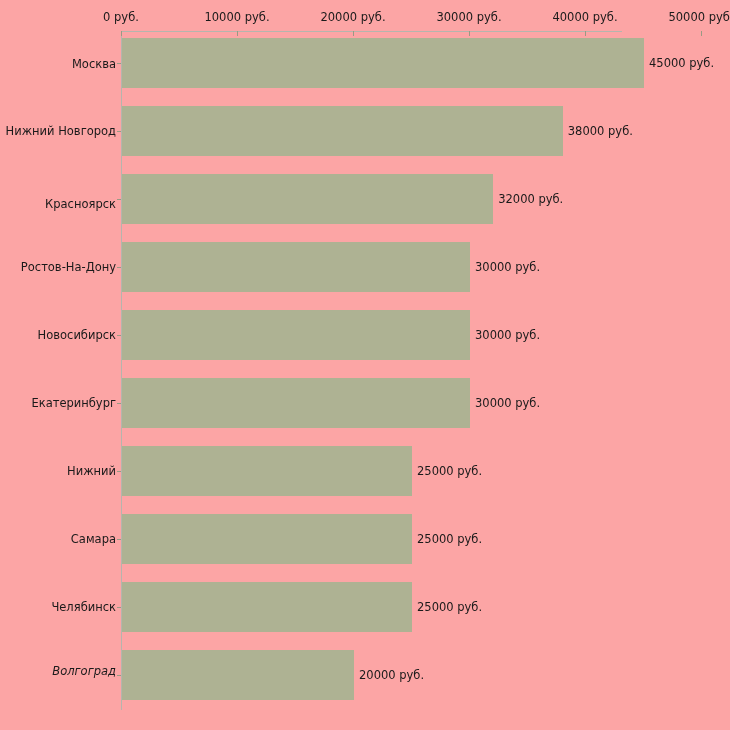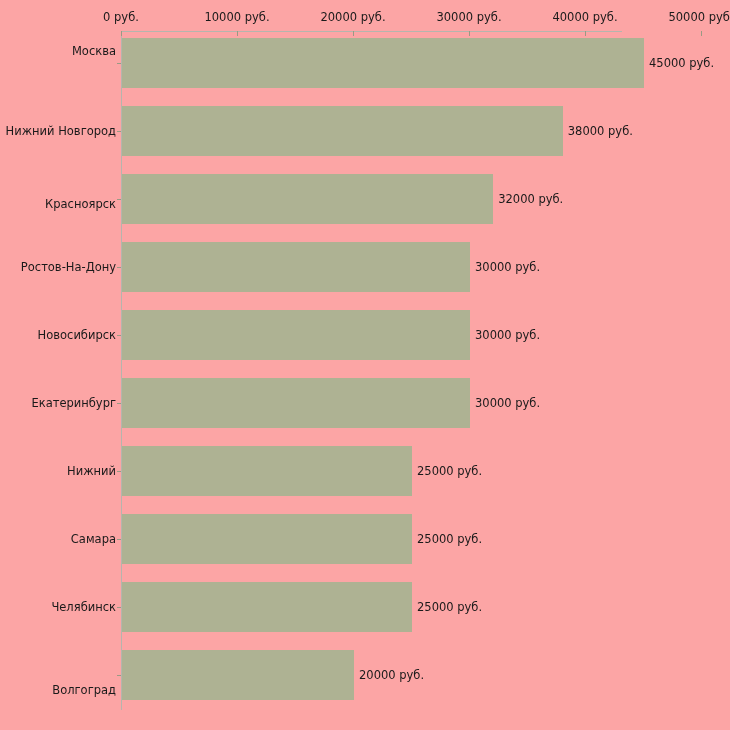--- a/index.html
+++ b/index.html
@@ -114,39 +114,39 @@
         <div class="x-tick-label" style="left: 353px;">20000 руб.</div>
         <div class="x-tick" style="left: 469px;"></div>
         <div class="x-tick-label" style="left: 469px;">30000 руб.</div>
         <div class="x-tick" style="left: 585px;"></div>
         <div class="x-tick-label" style="left: 585px;">40000 руб.</div>
         <div class="x-tick" style="left: 701px;"></div>
         <div class="x-tick-label" style="left: 701px;">50000 руб.</div>
       </div>
     <div id="y-ticks">
         <div class="y-tick" style="top: 63px;"></div>
-        <div class="y-tick-label" style="top: 51px;">Москва</div>
+        <div class="y-tick-label" style="top: 64px;">Москва</div>
         <div class="y-tick" style="top: 131px;"></div>
         <div class="y-tick-label" style="top: 131px;">Нижний Новгород</div>
         <div class="y-tick" style="top: 199px;"></div>
         <div class="y-tick-label" style="top: 204px;">Красноярск</div>
         <div class="y-tick" style="top: 267px;"></div>
         <div class="y-tick-label" style="top: 267px;">Ростов-На-Дону</div>
         <div class="y-tick" style="top: 335px;"></div>
         <div class="y-tick-label" style="top: 335px;">Новосибирск</div>
         <div class="y-tick" style="top: 403px;"></div>
         <div class="y-tick-label" style="top: 403px;">Екатеринбург</div>
         <div class="y-tick" style="top: 471px;"></div>
         <div class="y-tick-label" style="top: 471px;">Нижний</div>
         <div class="y-tick" style="top: 539px;"></div>
         <div class="y-tick-label" style="top: 539px;">Самара</div>
         <div class="y-tick" style="top: 607px;"></div>
         <div class="y-tick-label" style="top: 607px;">Челябинск</div>
         <div class="y-tick" style="top: 675px;"></div>
-        <div class="y-tick-label" style="top: 690px;">Волгоград</div>
+        <div class="y-tick-label" style="top: 671px; font-style: italic;">Волгоград</div>
       </div>
     <div id="bars">
         <div class="bar" title="Москва: 45000 руб." style="top: 38px; height: 50px; width: 522px; background: rgb(174, 178, 147);"></div>
         <div class="bar-value-label" style="left: 649px; top: 63px;">45000 руб.</div>
         <div class="bar" title="Нижний Новгород: 38000 руб." style="top: 106px; height: 50px; width: 440.8px; background: rgb(174, 178, 147);"></div>
         <div class="bar-value-label" style="left: 567.8px; top: 131px;">38000 руб.</div>
         <div class="bar" title="Красноярск: 32000 руб." style="top: 174px; height: 50px; width: 371.2px; background: rgb(174, 178, 147);"></div>
         <div class="bar-value-label" style="left: 498.2px; top: 199px;">32000 руб.</div>
         <div class="bar" title="Ростов-На-Дону: 30000 руб." style="top: 242px; height: 50px; width: 348px; background: rgb(174, 178, 147);"></div>
         <div class="bar-value-label" style="left: 475px; top: 267px;">30000 руб.</div>

